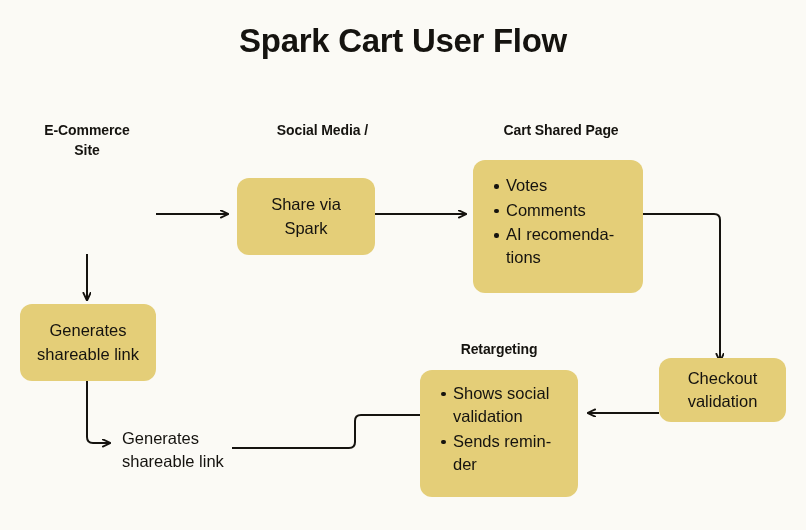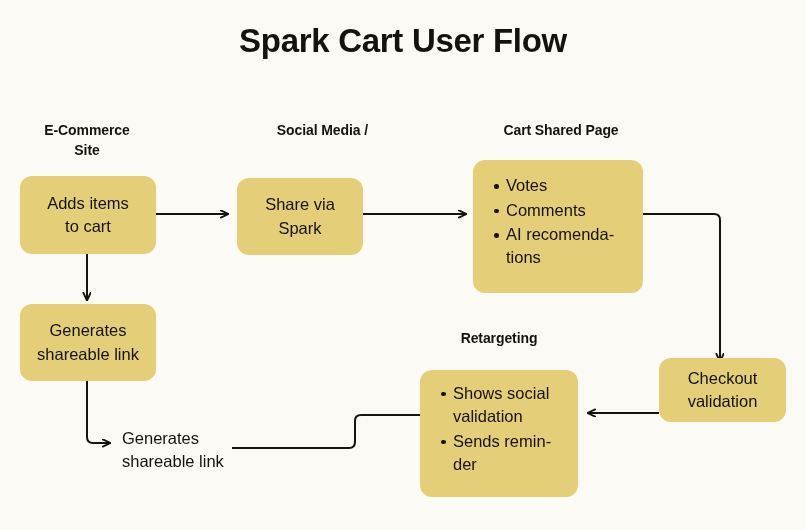--- a/index.html
+++ b/index.html
@@ -131,35 +131,31 @@
   </div>
 
   <div class="sect-label" style="left:228px; top:120px; width:140px;text-align:right;">
     <div>Social Media /</div>
   </div>
 
   <div class="sect-label" style="left:476px; top:120px; width:170px;">
     <div>Cart Shared Page</div>
   </div>
 
-  <div class="sect-label" style="left:420px; top:328px; width:158px;">
+  <div class="sect-label" style="left:420px; top:339px; width:158px;">
     <div>Retargeting</div>
   </div>
 
-  <div class="node centered" style="left:20px; top:176px; width:136px; height:78px;">
-    <div>Adds items</div>
-    <div>to cart</div>
-  </div>
 
   <div class="node centered" style="left:20px; top:304px; width:136px; height:77px;">
     <div>Generates</div>
     <div>shareable link</div>
   </div>
 
-  <div class="node centered" style="left:237px; top:178px; width:126px; height:77px;">
+  <div class="node centered" style="left:237px; top:178px; width:138px; height:77px;">
     <div>Share via</div>
     <div>Spark</div>
   </div>
 
   <div class="node listbox" style="left:473px; top:160px; width:170px; height:133px;">
     <ul>
       <li>Votes</li>
       <li>Comments</li>
       <li>
         <span>AI recomenda-</span><br>

